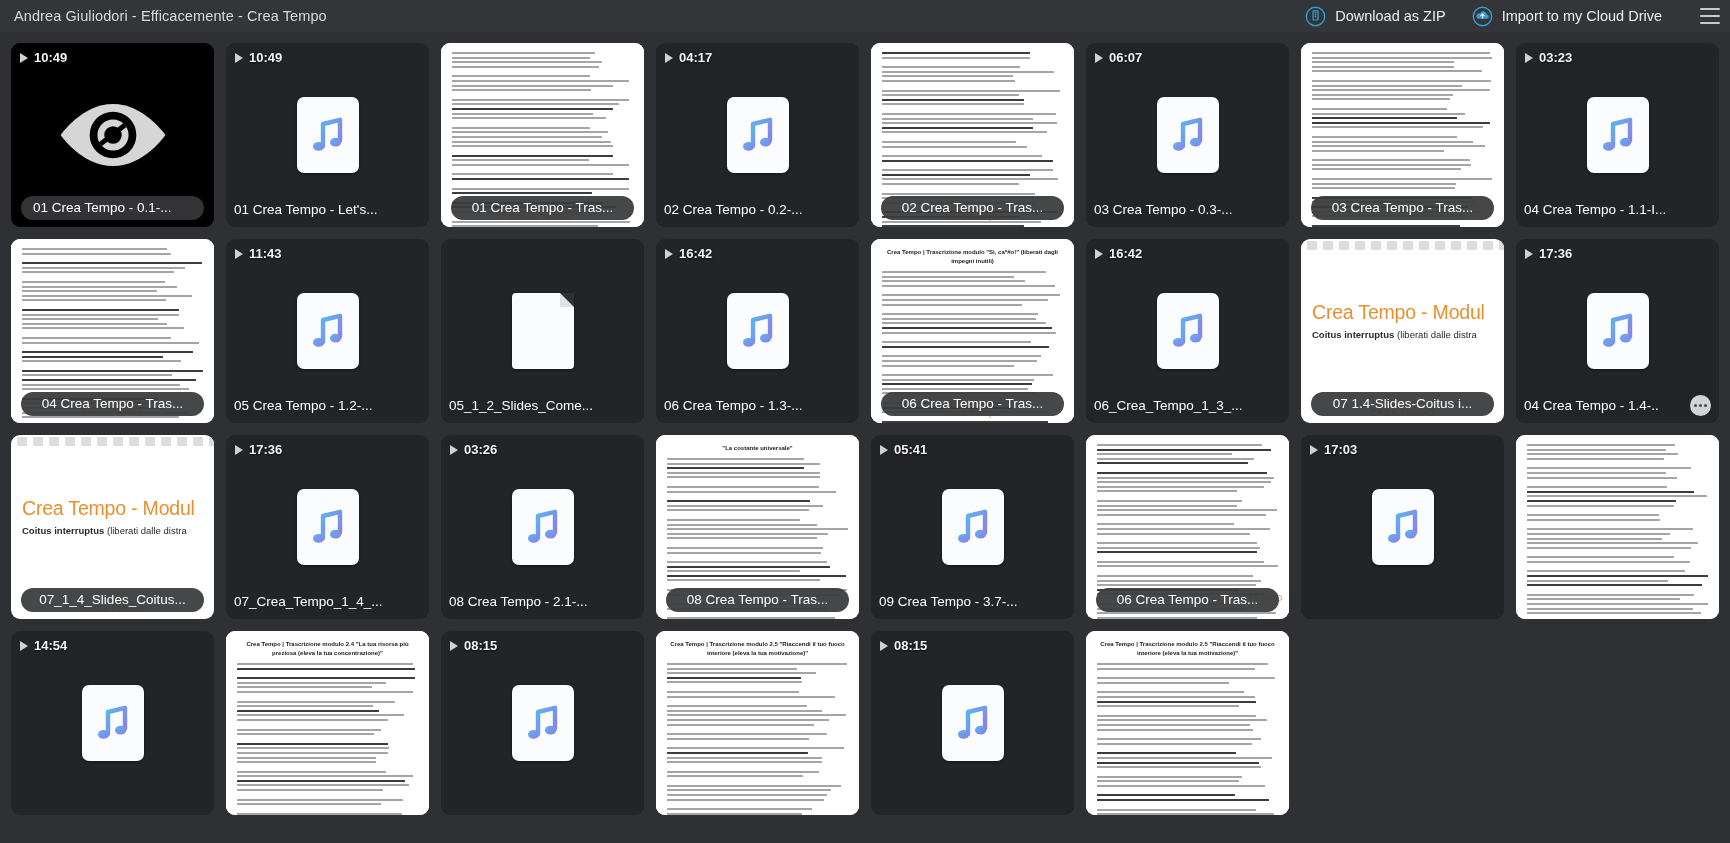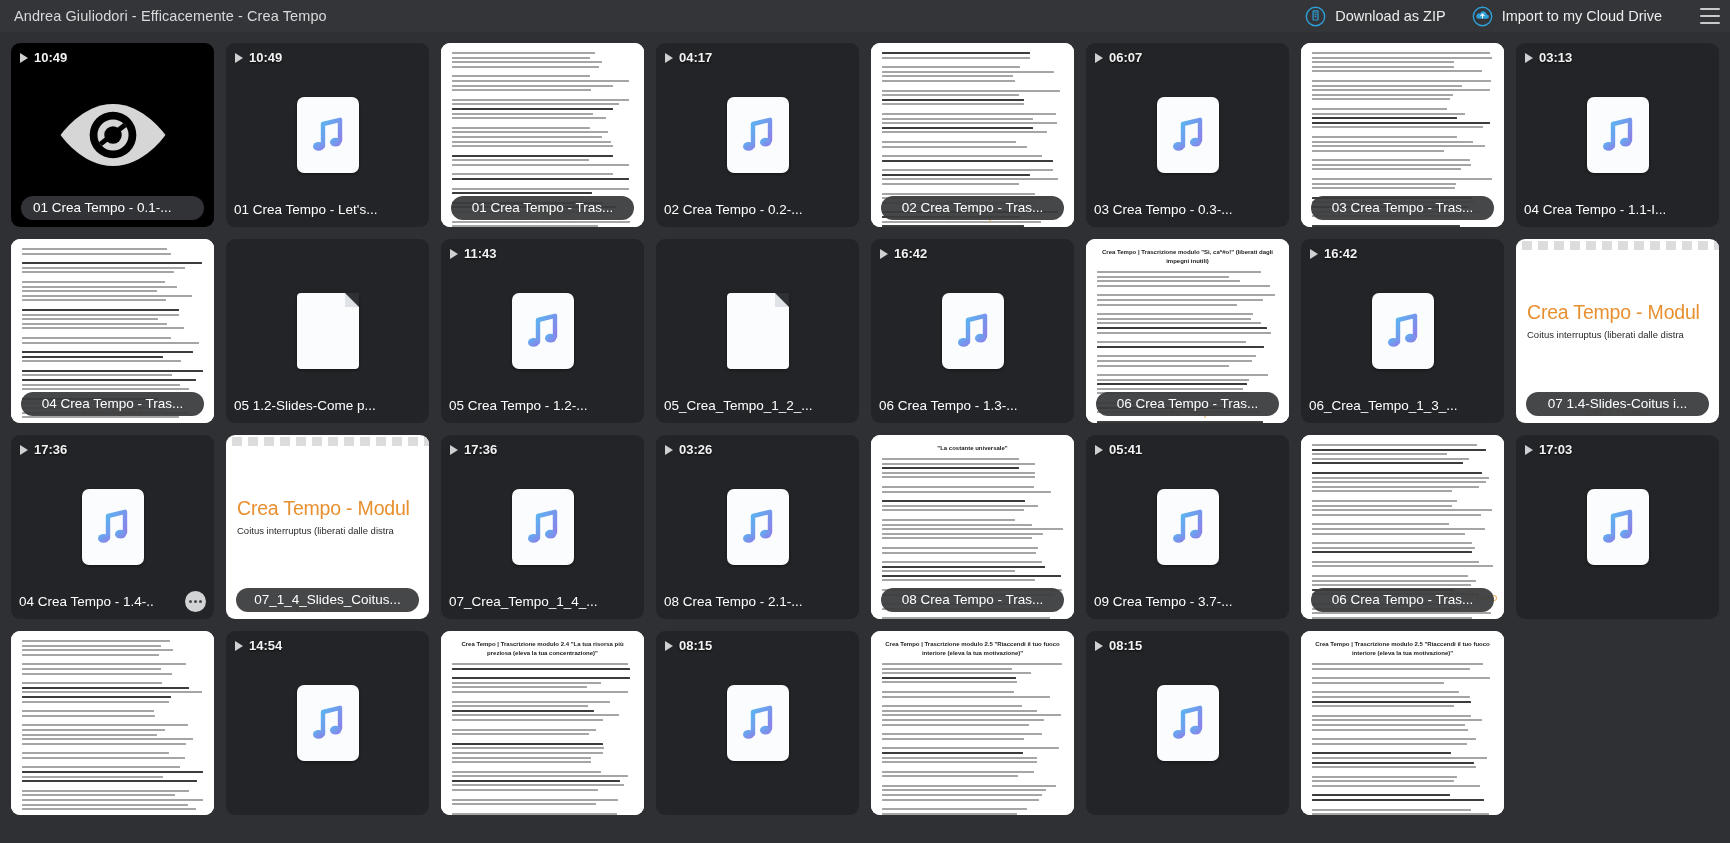--- a/index.html
+++ b/index.html
@@ -197,21 +197,21 @@
     white-space: nowrap;
     letter-spacing: -.2px;
   }
   .slide-h2 {
     position: absolute;
     top: 90px; left: 11px;
     font-size: 9.5px;
     color: #2a2a2a;
     white-space: nowrap;
   }
-  .slide-h2 b { font-weight: normal; }
+  .slide-h2 b { font-weight: bold; }
   .slide-wm {
     position: absolute;
     bottom: 5px; left: 50%;
     transform: translateX(-50%);
     font-size: 9px; font-weight: bold;
     color: #e8a33d; opacity: .8; letter-spacing: .5px;
   }
 
   
   .caption {
@@ -538,21 +538,21 @@
               <stop offset="1" stop-color="#8f7ce8"></stop>
         </linearGradient>
           </defs>
         <path d="M13 31V9l17-4.2v20.6" fill="none" stroke="url(#mg7)" stroke-width="4.4" stroke-linecap="round" stroke-linejoin="round"></path>
         <ellipse cx="8.6" cy="31.4" rx="5.6" ry="4.4" fill="url(#mg7)"></ellipse>
         <ellipse cx="25.6" cy="27.2" rx="5.6" ry="4.4" fill="url(#mg7)"></ellipse>
       </svg>
       </span>
       <div class="duration">
         <span class="play-tri"></span>
-        <span>03:13</span>
+        <span>03:23</span>
       </div>
       <div class="caption">
         <div class="caption-text">04 Crea Tempo - 1.1-I...</div>
 
       </div>
     </div>
     <div class="tile doc">
       <div class="docpage">
         <div class="ln" style="width:79.9%"></div>
         <div class="ln" style="width:82.2%"></div>
@@ -593,27 +593,20 @@
         <div class="ln" style="width:86.9%"></div>
         <div class="gap"></div>
       </div>
       <div class="watermark">CREA TEMPO</div>
       <div class="caption">
         <div class="caption-text">04 Crea Tempo - Tras...</div>
 
       </div>
     </div>
     <div class="tile media">
-      <span class="blank-doc"></span>
-      <div class="caption">
-        <div class="caption-text">05 1.2-Slides-Come p...</div>
-
-      </div>
-    </div>
-    <div class="tile media">
       <span class="music-card">
       <svg viewBox="0 0 36 40">
         <defs>
             <linearGradient id="mg10" x1="0" y1="0" x2="1" y2="1">
           <stop offset="0" stop-color="#5bb4f0"></stop>
               <stop offset="1" stop-color="#8f7ce8"></stop>
         </linearGradient>
           </defs>
         <path d="M13 31V9l17-4.2v20.6" fill="none" stroke="url(#mg10)" stroke-width="4.4" stroke-linecap="round" stroke-linejoin="round"></path>
         <ellipse cx="8.6" cy="31.4" rx="5.6" ry="4.4" fill="url(#mg10)"></ellipse>
@@ -625,21 +618,21 @@
         <span>11:43</span>
       </div>
       <div class="caption">
         <div class="caption-text">05 Crea Tempo - 1.2-...</div>
 
       </div>
     </div>
     <div class="tile media">
       <span class="blank-doc"></span>
       <div class="caption">
-        <div class="caption-text">05_Crea_Tempo_1_2_...</div>
+        <div class="caption-text">05_1_2_Slides_Come...</div>
 
       </div>
     </div>
     <div class="tile media">
       <span class="music-card">
       <svg viewBox="0 0 36 40">
         <defs>
             <linearGradient id="mg13" x1="0" y1="0" x2="1" y2="1">
           <stop offset="0" stop-color="#5bb4f0"></stop>
               <stop offset="1" stop-color="#8f7ce8"></stop>

